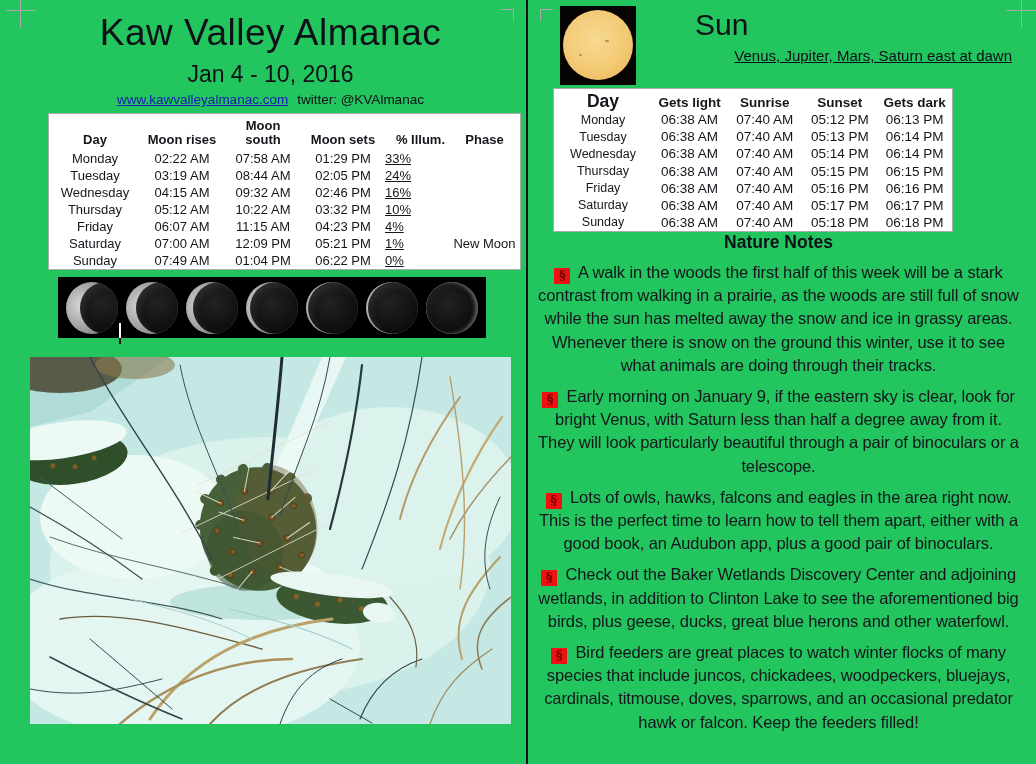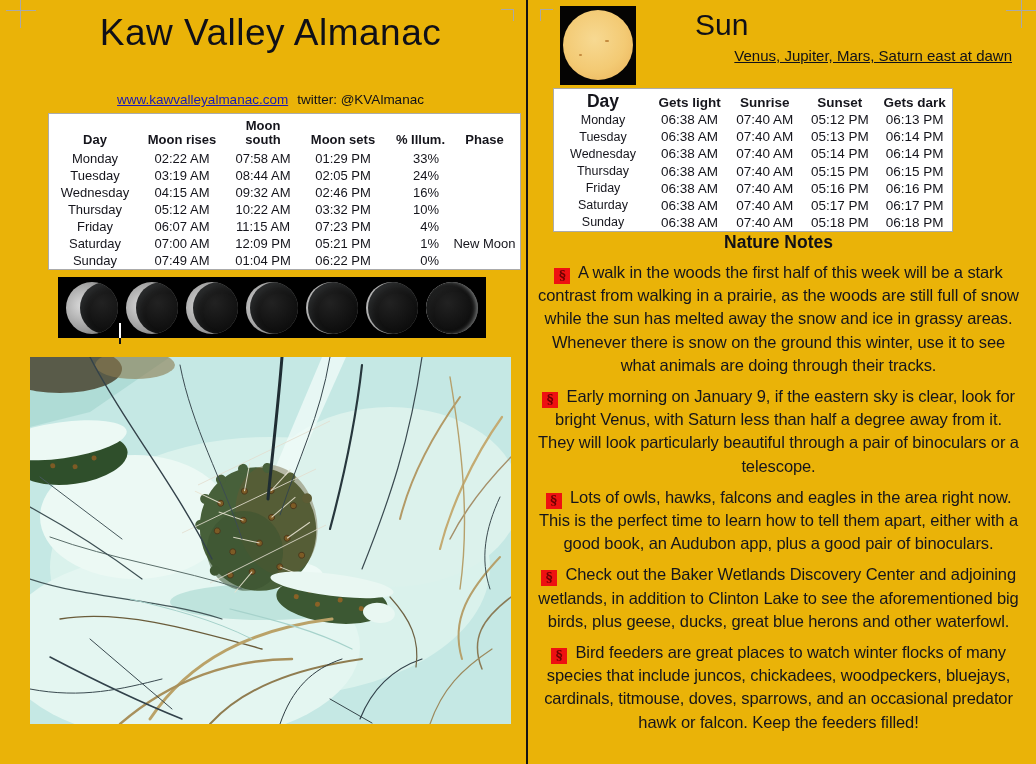--- a/index.html
+++ b/index.html
@@ -1,16 +1,16 @@
 <!DOCTYPE html>
 <html><head>
 <meta charset="utf-8">
 <style>
   html,body{margin:0;padding:0;background:#ffffff;}
-  .page{position:relative;width:1036px;height:764px;background:#eab308;overflow:hidden;
+  .page{position:relative;width:1036px;height:764px;background:#22c55e;overflow:hidden;
         font-family:"Liberation Sans",sans-serif;color:#15151c;}
 
   
   .mark{position:absolute;background:#a9a9a9;}
   .plus-h{width:30px;height:1px;}
   .plus-v{width:1px;height:28px;}
 
   
   .divider{position:absolute;left:526px;top:0;width:2px;height:764px;background:#141414;}
 
@@ -31,21 +31,21 @@
 
   #moon-table{position:absolute;left:48px;top:113px;width:445px;height:157px;
               font-size:13px;table-layout:fixed;}
   #moon-table th{padding-top:5px;padding-bottom:2px;font-size:13px;text-align:center;}
   #moon-table td{text-align:center;height:17px;}
   #moon-table th:nth-child(1){width:88px;}
   #moon-table th:nth-child(2){width:78px;}
   #moon-table th:nth-child(3){width:76px;}
   #moon-table th:nth-child(4){width:76px;}
   #moon-table th:nth-child(5){width:60px;text-align:right;padding-right:4px;}
-  #moon-table td:nth-child(5){text-align:right;padding-right:10px;}
+  #moon-table td:nth-child(5){text-align:left;padding-right:10px;text-decoration:underline;}
   #moon-table th:nth-child(6){width:67px;}
 
   #sun-table{position:absolute;left:553px;top:88px;width:400px;height:144px;
              font-size:13.5px;table-layout:fixed;}
   #sun-table th{font-size:13.5px;text-align:center;padding-top:3px;}
   #sun-table th:first-child{font-size:17.5px;width:94px;}
   #sun-table td{text-align:center;height:17px;}
   #sun-table td:first-child{font-size:12.5px;}
 
   
@@ -91,20 +91,21 @@
   <div class="mark plus-h" style="left:1006px;top:10px;"></div>
   <div class="mark plus-v" style="left:1021px;top:0px;"></div>
   <div class="mark" style="left:501px;top:9px;width:13px;height:1px;"></div>
   <div class="mark" style="left:513px;top:9px;width:1px;height:12px;"></div>
   <div class="mark" style="left:540px;top:9px;width:13px;height:1px;"></div>
   <div class="mark" style="left:540px;top:9px;width:1px;height:12px;"></div>
 
   <div class="divider"></div>
 
   <div class="kva-title">Kaw Valley Almanac</div>
+  <div class="kva-date">Jan 4 - 10, 2016</div>
   <div class="kva-links">
     <a href="#">www.kawvalleyalmanac.com</a><span class="tw">twitter: @KVAlmanac</span>
   </div>
 
   <table id="moon-table" class="boxed">
       <thead>
         <tr>
           <th>Day</th>
           <th>Moon rises</th>
           <th>Moon
@@ -144,21 +145,21 @@
           <td>05:12 AM</td>
           <td>10:22 AM</td>
           <td>03:32 PM</td>
           <td>10%</td>
           <td></td>
         </tr>
         <tr>
           <td>Friday</td>
           <td>06:07 AM</td>
           <td>11:15 AM</td>
-          <td>07:23 PM</td>
+          <td>04:23 PM</td>
           <td>4%</td>
           <td></td>
         </tr>
         <tr>
           <td>Saturday</td>
           <td>07:00 AM</td>
           <td>12:09 PM</td>
           <td>05:21 PM</td>
           <td>1%</td>
           <td>New Moon</td>

